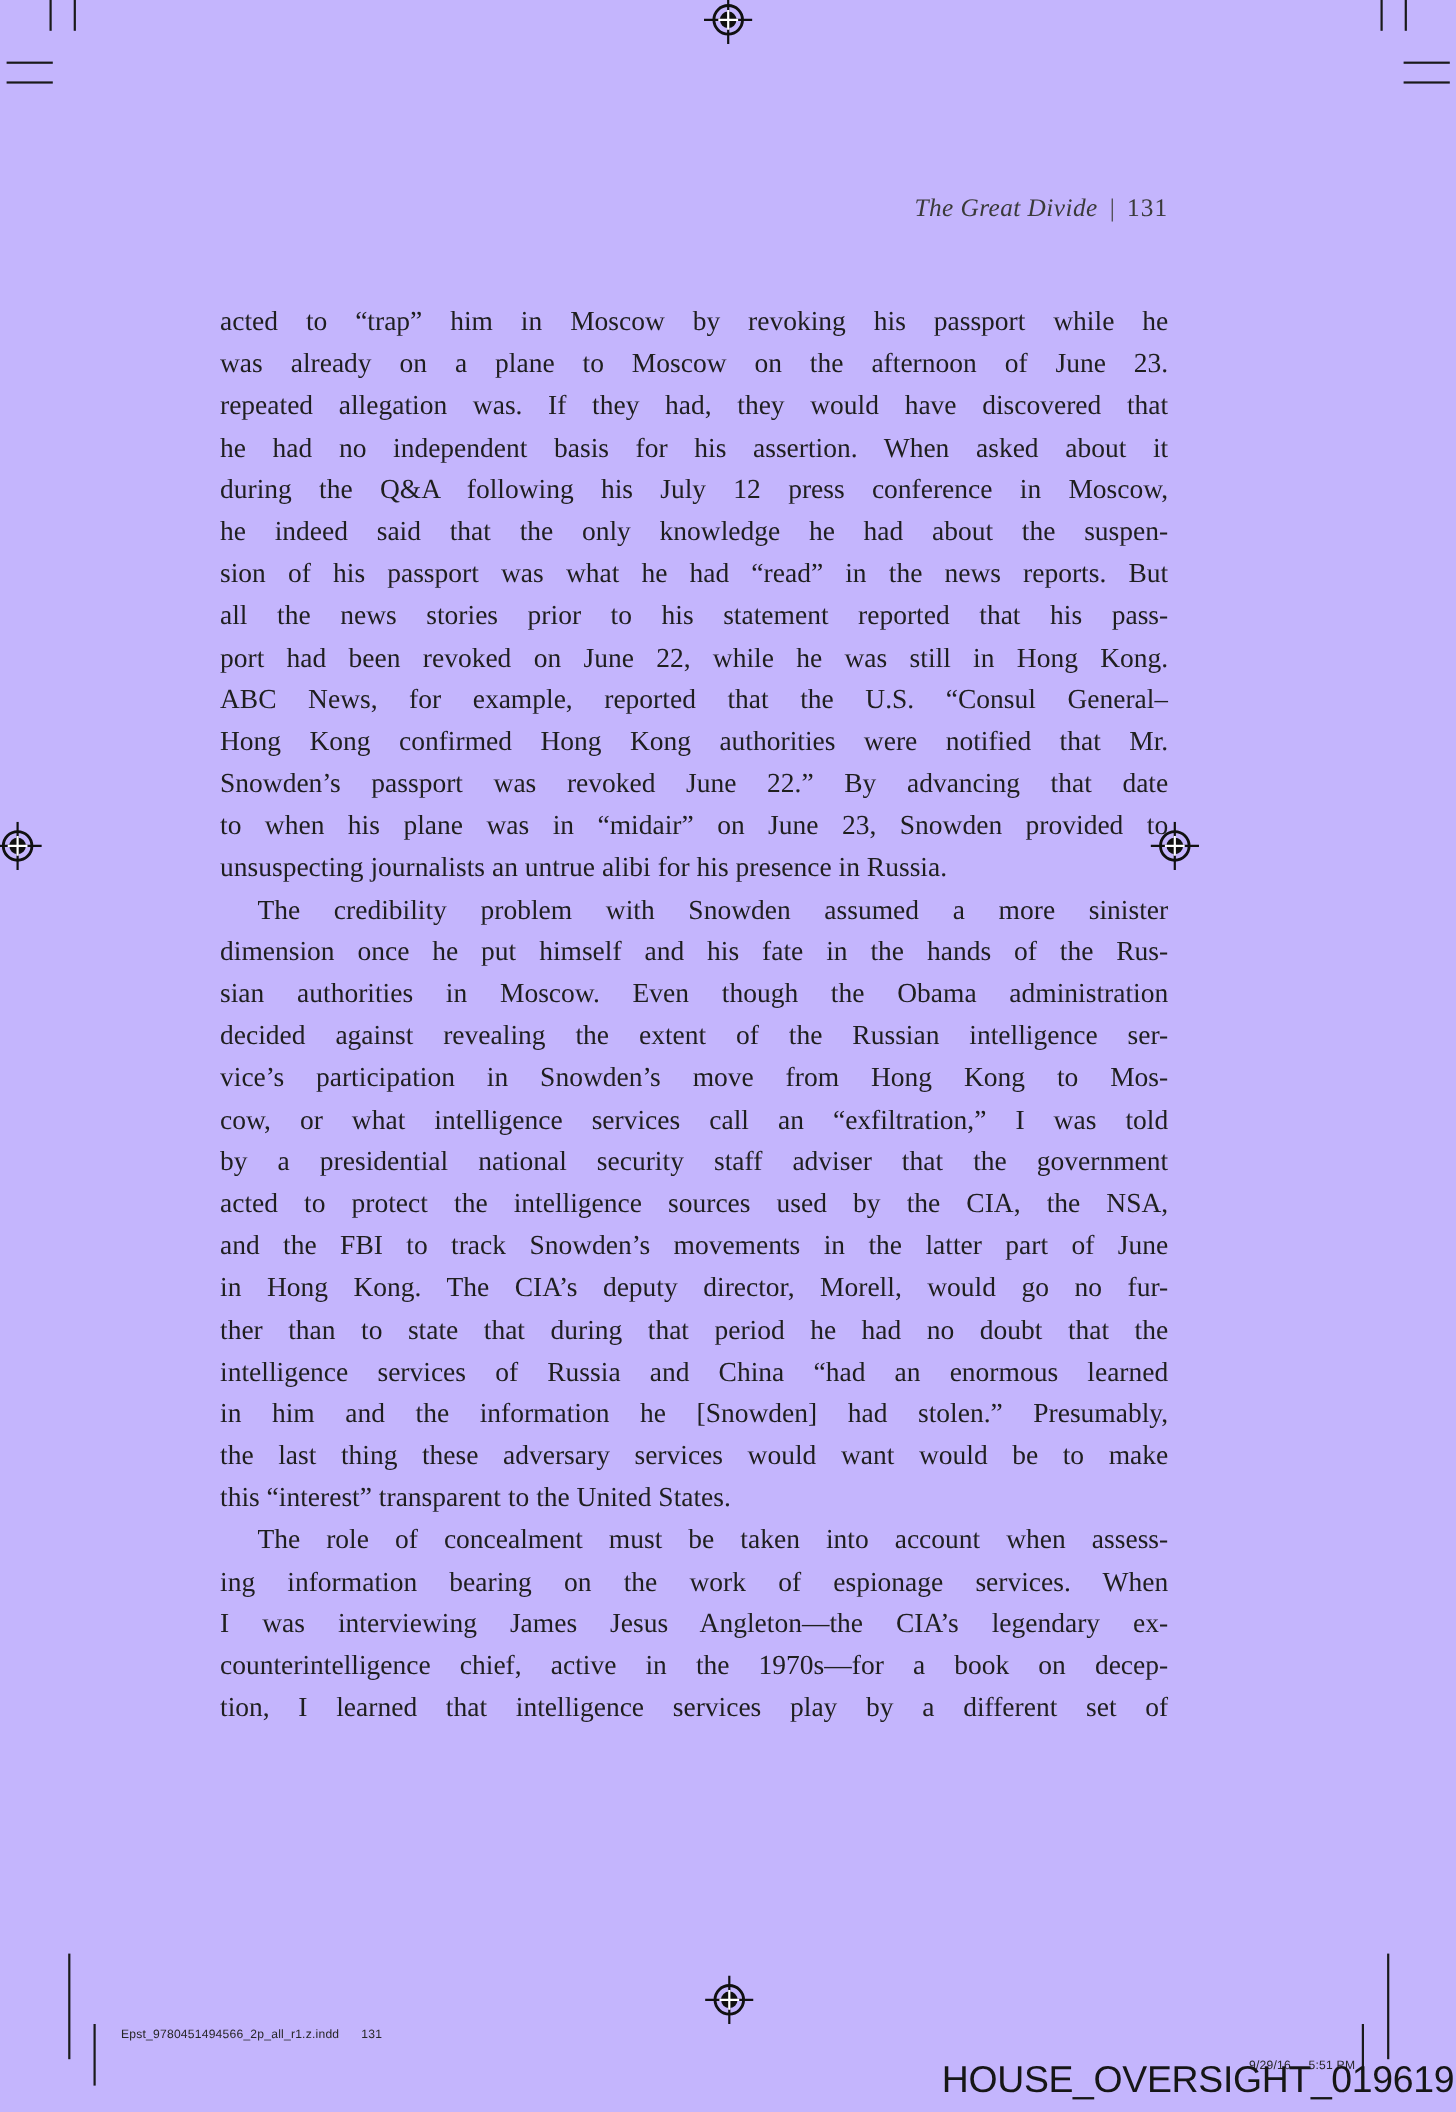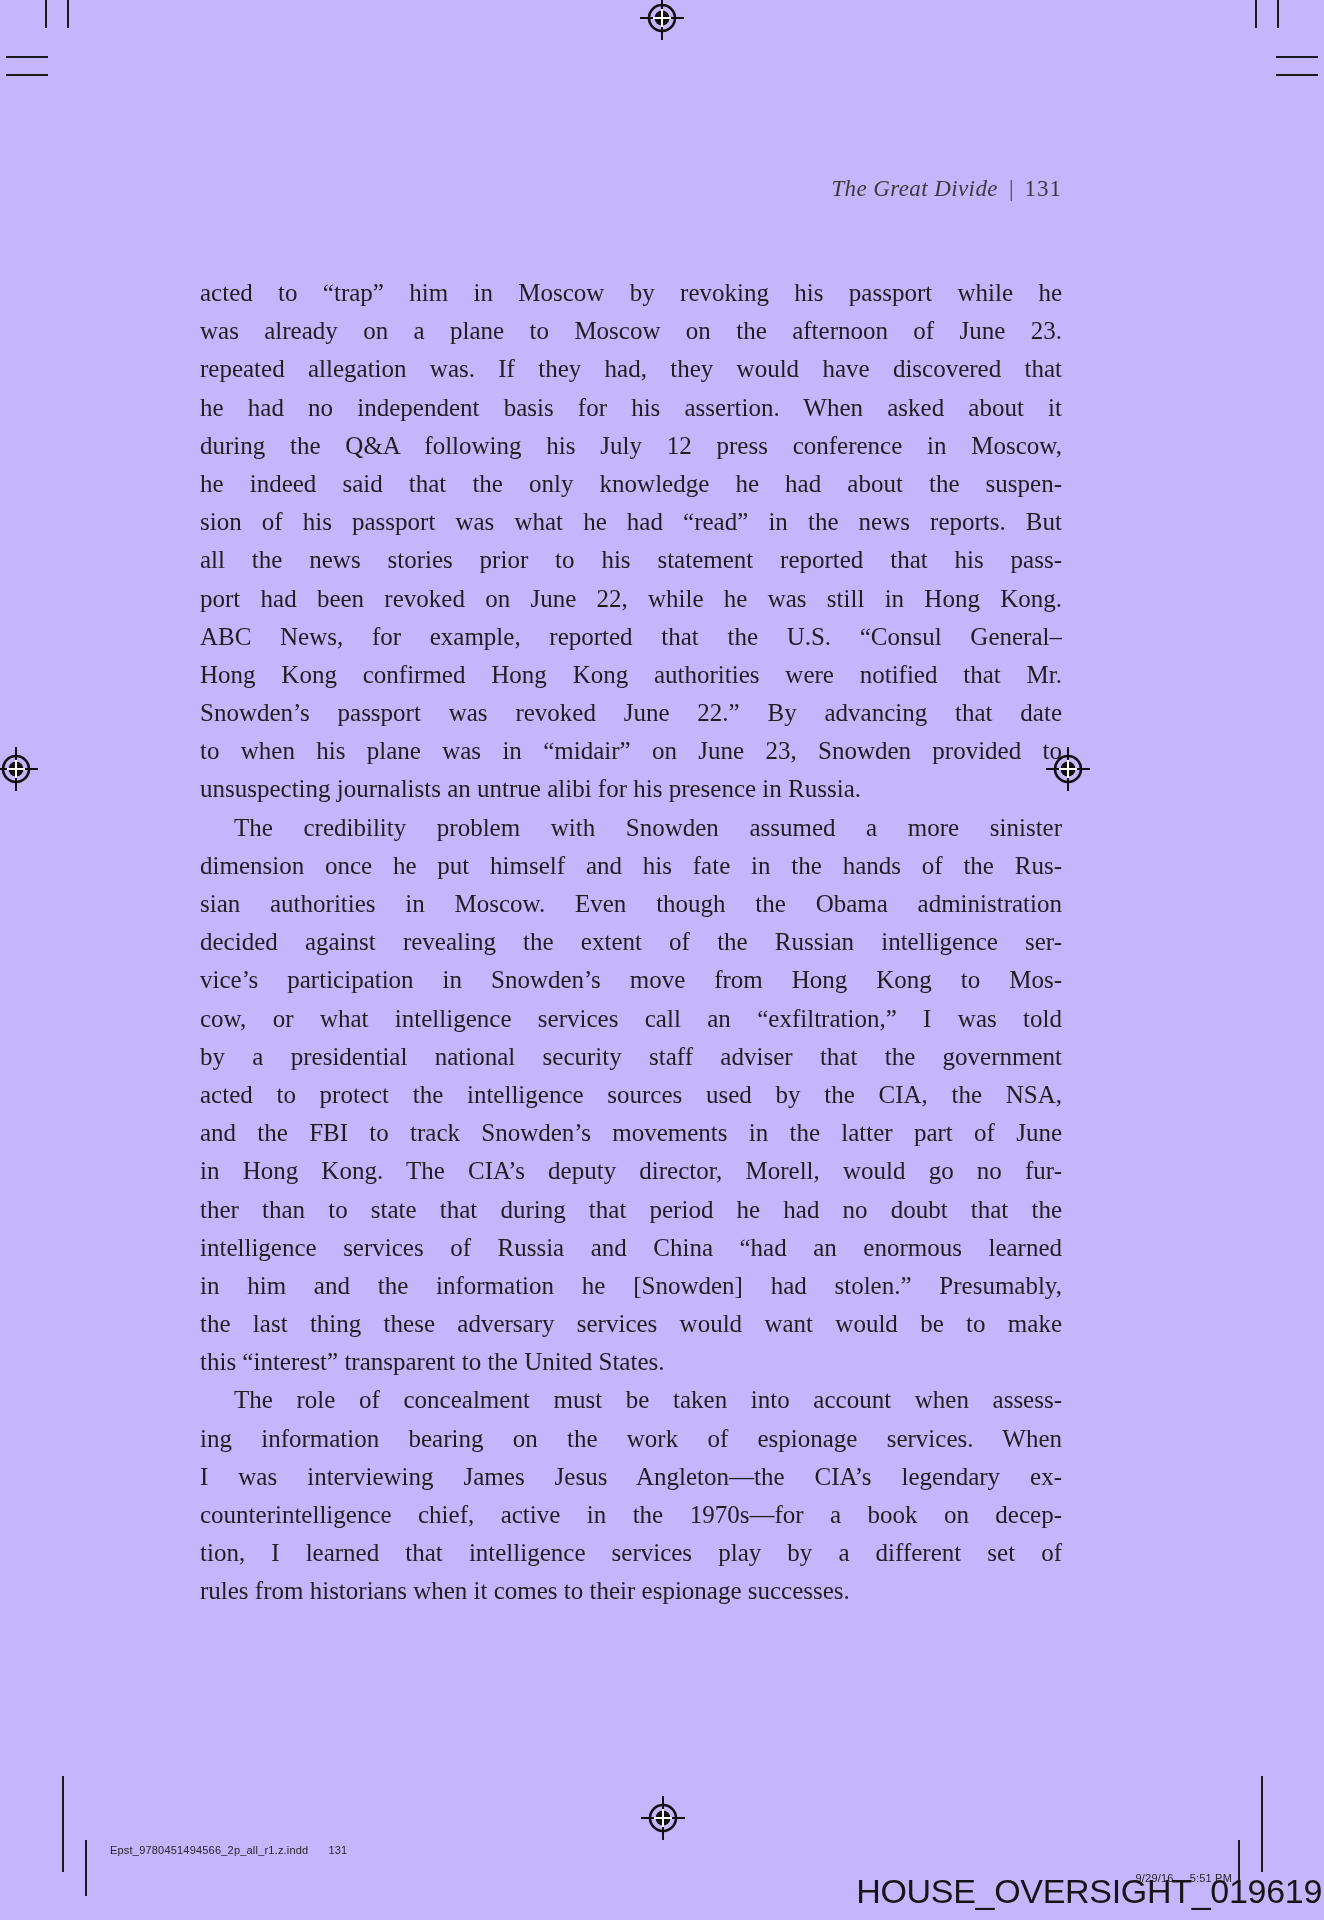--- a/index.html
+++ b/index.html
@@ -148,21 +148,20 @@
       <div class="line">ther than to state that during that period he had no doubt that the</div>
       <div class="line">intelligence services of Russia and China “had an enormous learned</div>
       <div class="line">in him and the information he [Snowden] had stolen.” Presumably,</div>
       <div class="line">the last thing these adversary services would want would be to make</div>
       <div class="line last">this “interest” transparent to the United States.</div>
       <div class="line indent">The role of concealment must be taken into account when assess-</div>
       <div class="line">ing information bearing on the work of espionage services. When</div>
       <div class="line">I was interviewing James Jesus Angleton—the CIA’s legendary ex-</div>
       <div class="line">counterintelligence chief, active in the 1970s—for a book on decep-</div>
       <div class="line">tion, I learned that intelligence services play by a different set of</div>
-      <div class="line last">rules from historians when it comes to their espionage successes.</div>
     </div>
 
   <div class="slug slug-left">
     <span class="slug-file">Epst_9780451494566_2p_all_r1.z.indd</span><span class="slug-page">131</span>
   </div>
   <div class="slug slug-right">
     <span class="slug-date">9/29/16</span><span class="slug-time">5:51 PM</span>
   </div>
 
   <div class="watermark">HOUSE_OVERSIGHT_019619</div>

